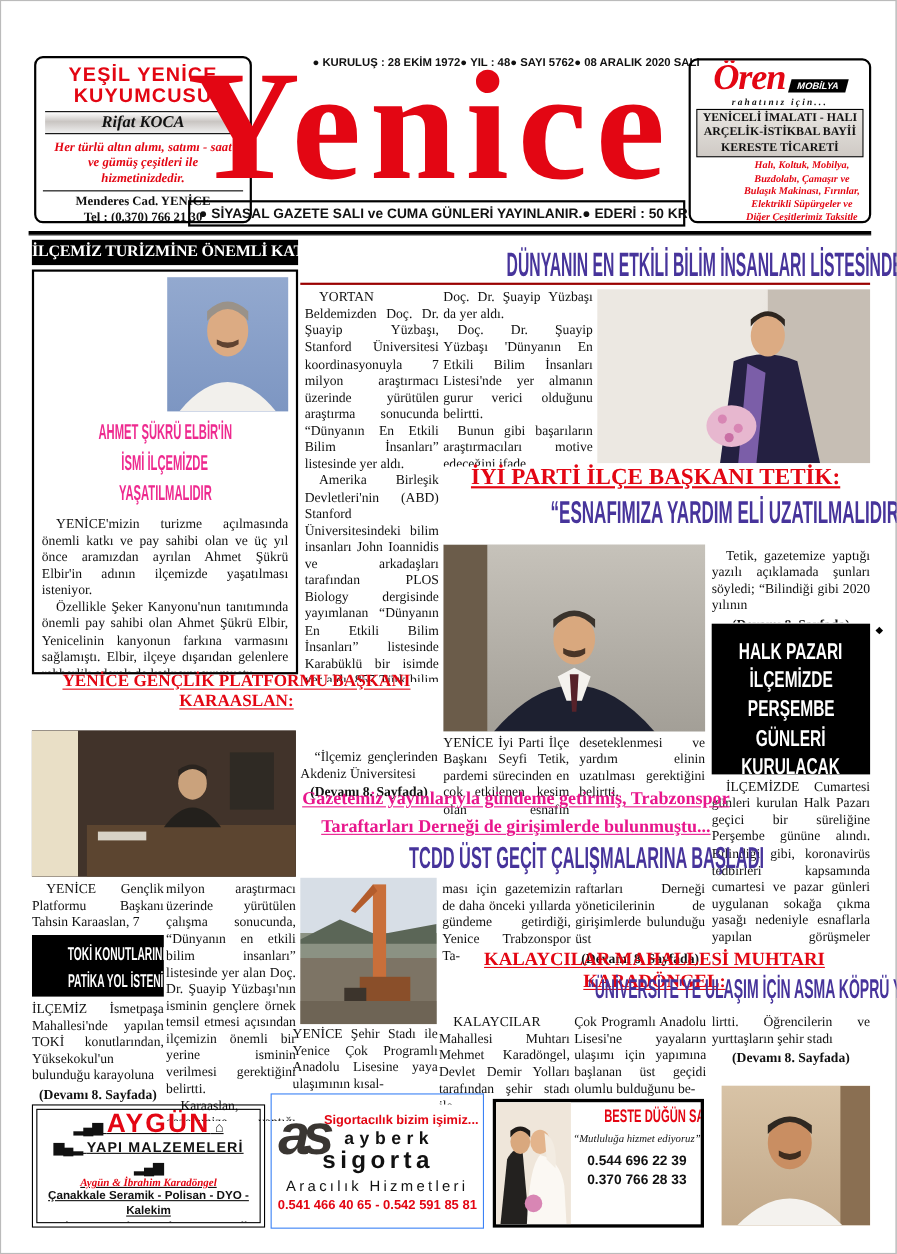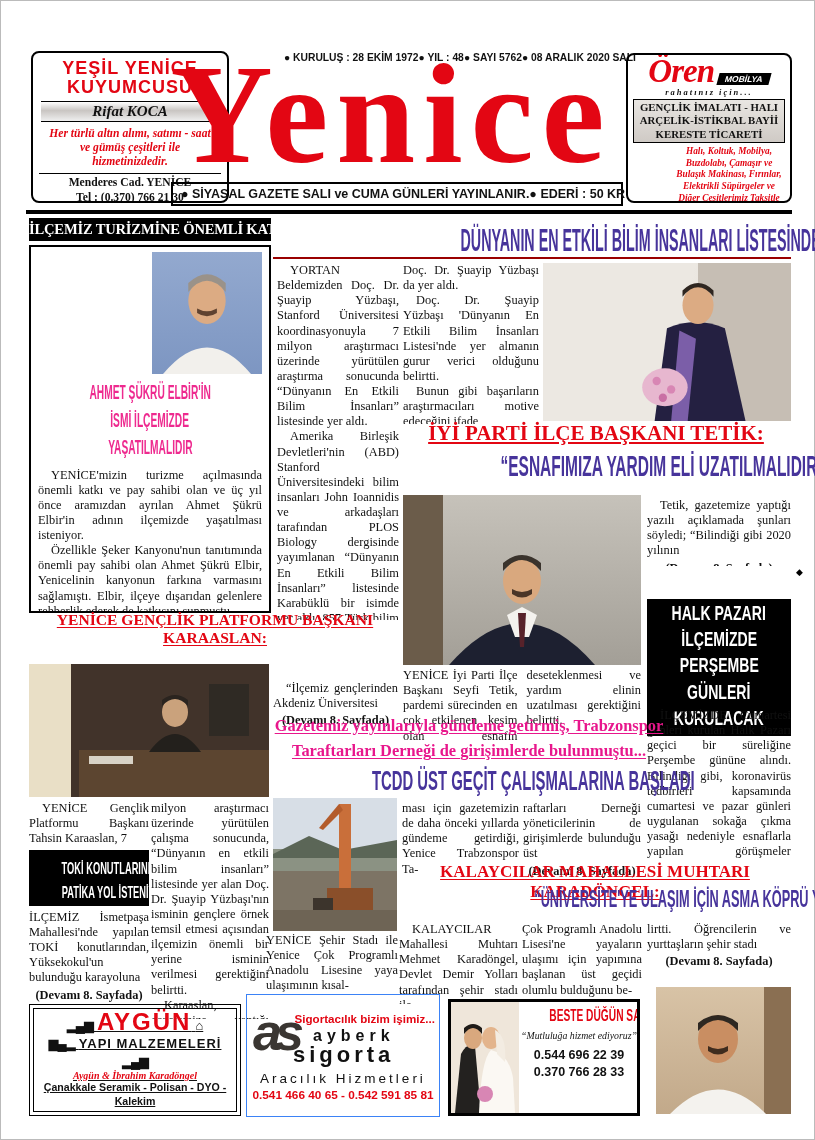--- a/index.html
+++ b/index.html
@@ -82,21 +82,21 @@
   
   .tetik-kicker{ left:400px; top:420px; width:390px; font-size:21px; }
   .tetik-title{ left:400px; top:449px; width:390px; }
   .tetik-title .sq{ font-size:25px; transform:scale(0.62,1.15); }
   .ph-tetik{ left:402px; top:494px; width:238px; height:170px;
              background:linear-gradient(180deg,#c6c2ba,#a39f97); }
   .tetik-caption{ left:402px; top:667px; width:238px; height:80px; column-count:2; column-gap:9px; }
   .tetik-col{ left:646px; top:497px; width:144px; height:68px; }
 
   
-  .halk-box{ left:646px; top:598px; width:144px; height:137px; padding-top:0; }
+  .halk-box{ left:646px; top:566px; width:144px; height:137px; padding-top:12px; }
   .halk-box .line{ display:block; line-height:1.38; }
   .halk-box .sq{ font-family:"Liberation Sans",sans-serif; font-weight:bold; font-size:19px;
                  transform:scale(0.74,1.1); }
   .halk-body{ left:646px; top:707px; width:144px; height:152px; }
 
   
   .karaaslan-kicker{ left:28px; top:610px; width:372px; font-size:15.6px; }
   .karaaslan-title{ left:28px; top:632px; width:372px; }
   .karaaslan-title .sq{ font-size:20px; transform:scale(0.64,1.1); }
   .ph-karaaslan{ left:28px; top:663px; width:240px; height:133px; background:#3d3026; }
@@ -194,21 +194,21 @@
     <span>● EDERİ : 50 KR</span>
   </div>
 
   <div class="abs ad-oren">
     <div>
       <span class="oren-name">Ören</span>
       <span class="oren-tag">MOBİLYA</span>
     </div>
     <div class="oren-slog">rahatınız için...</div>
     <div class="oren-box">
-      <div>GENÇLİK İMALATI - HALI</div>
+      <div>YENİCELİ İMALATI - HALI</div>
       <div>ARÇELİK-İSTİKBAL BAYİİ</div>
       <div>KERESTE TİCARETİ</div>
     </div>
     <div class="oren-detail">Halı, Koltuk, Mobilya, Buzdolabı, Çamaşır ve Bulaşık Makinası, Fırınlar, Elektrikli Süpürgeler ve Diğer Çeşitlerimiz Taksitle Satılmaktadır.</div>
 
   </div>
 
   <div class="abs header-rule"></div>
 
   <div class="abs elbir-kicker">İLÇEMİZ TURİZMİNE ÖNEMLİ KATKISI OLAN</div>

